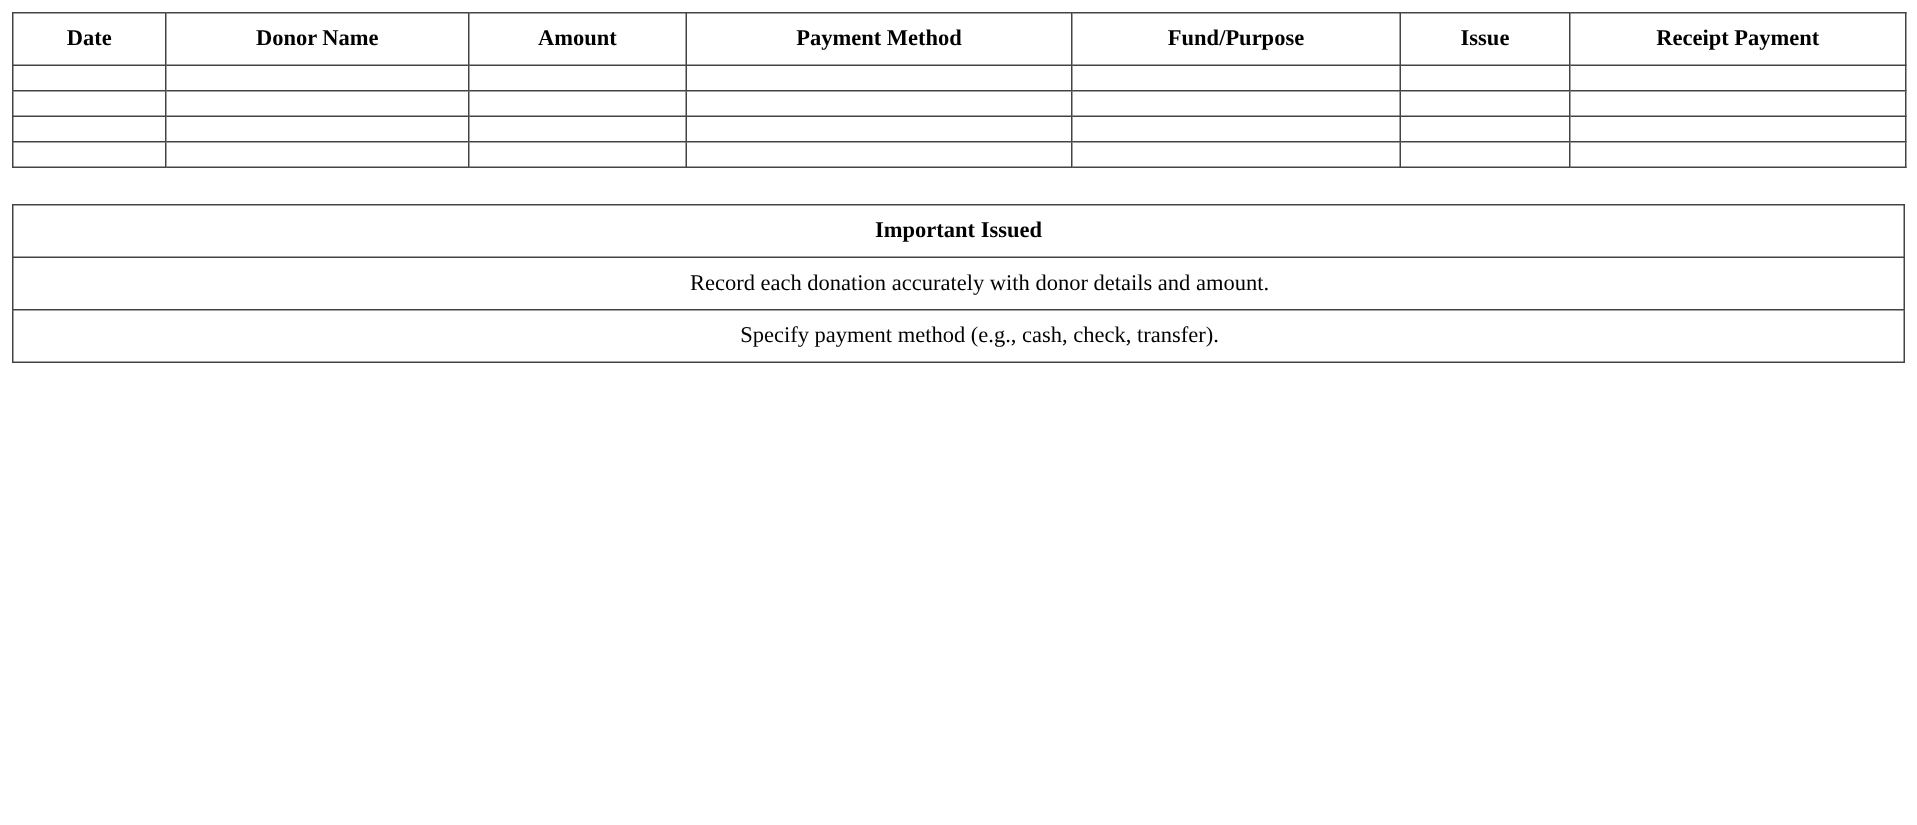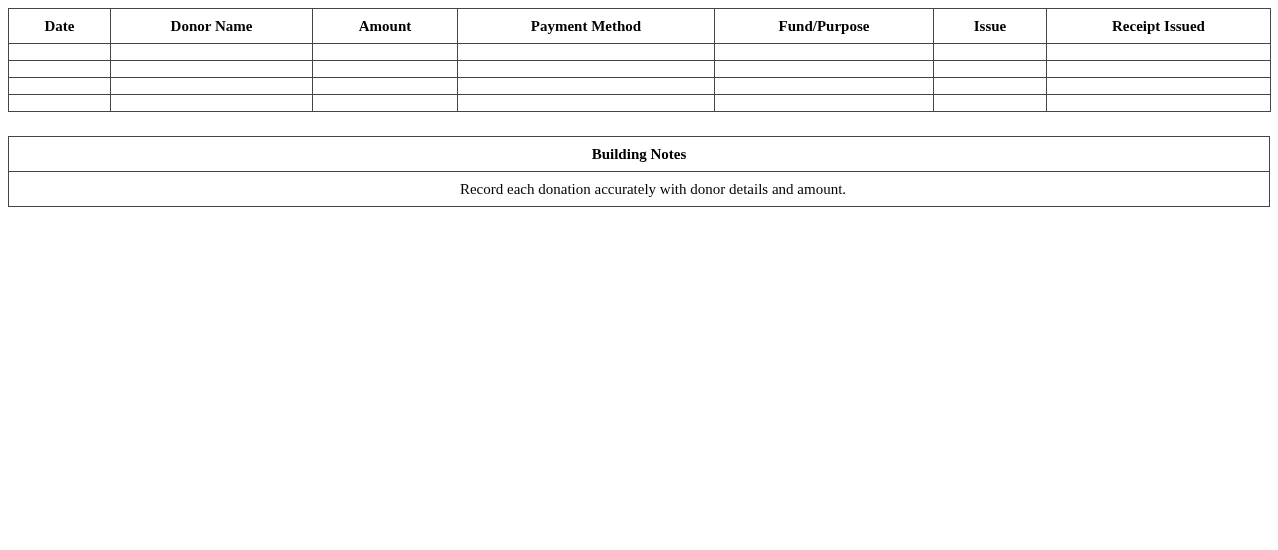--- a/index.html
+++ b/index.html
@@ -37,21 +37,21 @@
       <col style="width:224px">
   </colgroup>
   <thead>
     <tr>
       <th>Date</th>
       <th>Donor Name</th>
       <th>Amount</th>
       <th>Payment Method</th>
       <th>Fund/Purpose</th>
       <th>Issue</th>
-      <th>Receipt Issued</th>
+      <th>Receipt Payment</th>
     </tr>
   </thead>
   <tbody>
     <tr>
       <td></td>
       <td></td>
       <td></td>
       <td></td>
       <td></td>
       <td></td>
@@ -83,21 +83,24 @@
       <td></td>
       <td></td>
       <td></td>
     </tr>
   </tbody>
 </table>
 
 <table id="notes-table">
   <thead>
     <tr>
-      <th>Building Notes</th>
+      <th>Important Issued</th>
     </tr>
   </thead>
   <tbody>
     <tr>
         <td>Record each donation accurately with donor details and amount.</td>
       </tr>
+    <tr>
+        <td>Specify payment method (e.g., cash, check, transfer).</td>
+      </tr>
   </tbody>
 </table>
 
 </body></html>

